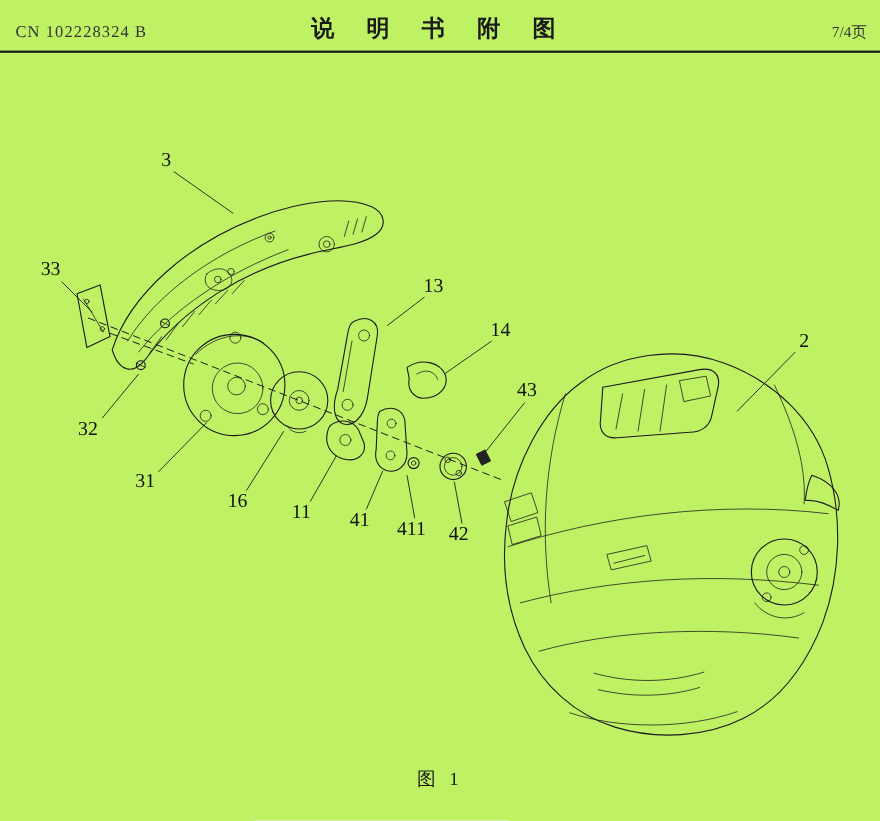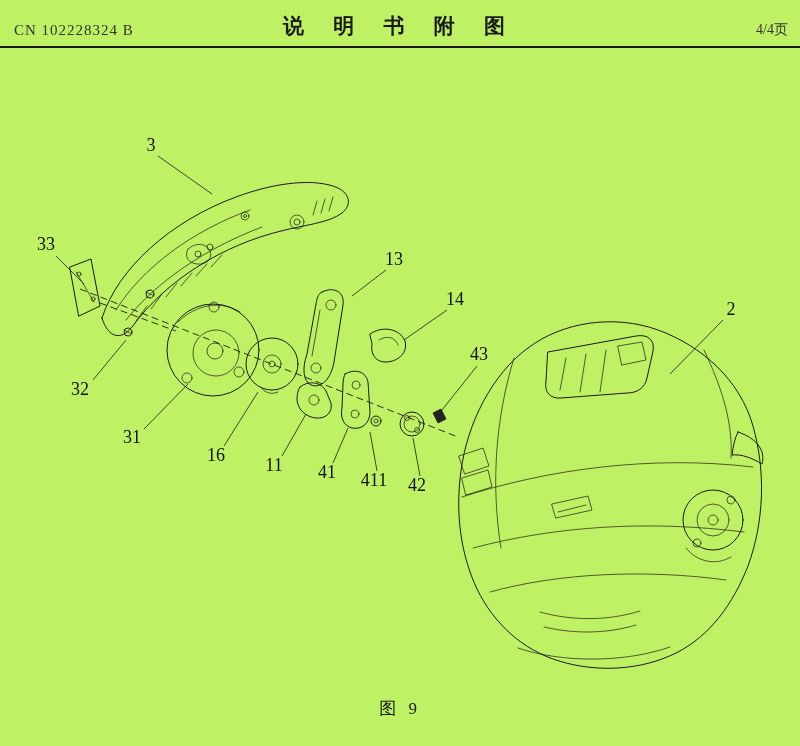--- a/index.html
+++ b/index.html
@@ -36,21 +36,21 @@
   }
 </style>
 </head>
 <body>
 
 <div class="page">
 
   <header class="hdr">
     <span class="doc">CN 102228324 B</span>
     <span class="ttl">说 明 书 附 图</span>
-    <span class="pg">4/4页</span>
+    <span class="pg">7/4页</span>
   </header>
 
   <svg class="fig" width="800" height="746" viewBox="0 0 800 746">
 
     <g>
       <path class="dash" d="M 80,289 L 458,437"></path>
       <path class="dash" d="M 100,303 L 176,331"></path>
     </g>
 
     <g>
@@ -190,15 +190,15 @@
       <text class="part-label" x="327" y="478" text-anchor="middle">41</text>
       <text class="part-label" x="374" y="486" text-anchor="middle">411</text>
       <text class="part-label" x="417" y="491" text-anchor="middle">42</text>
       <text class="part-label" x="479" y="360" text-anchor="middle">43</text>
       <text class="part-label" x="394" y="265" text-anchor="middle">13</text>
       <text class="part-label" x="455" y="305" text-anchor="middle">14</text>
       <text class="part-label" x="731" y="315" text-anchor="middle">2</text>
     </g>
   </svg>
 
-  <div class="caption">图 9</div>
+  <div class="caption">图 1</div>
 
 </div>
 
 </body></html>

